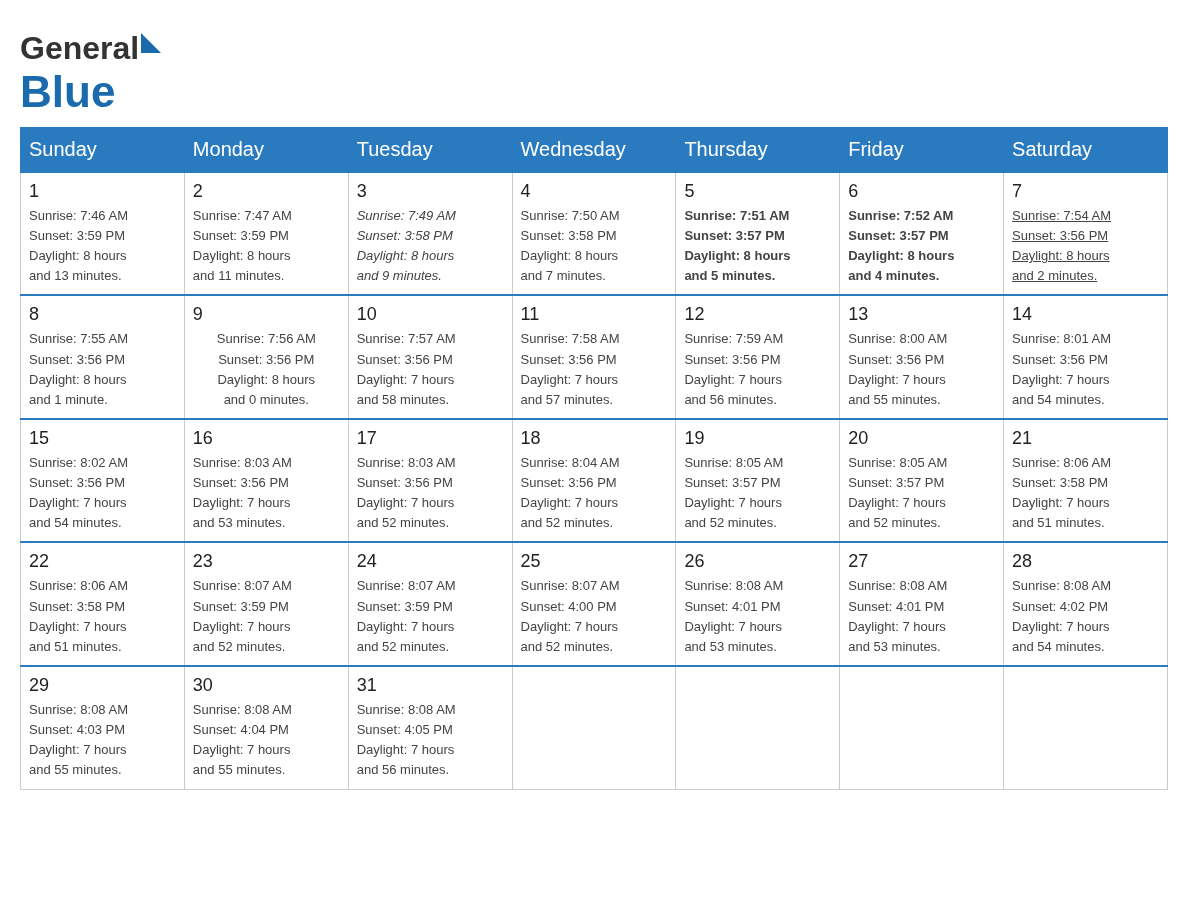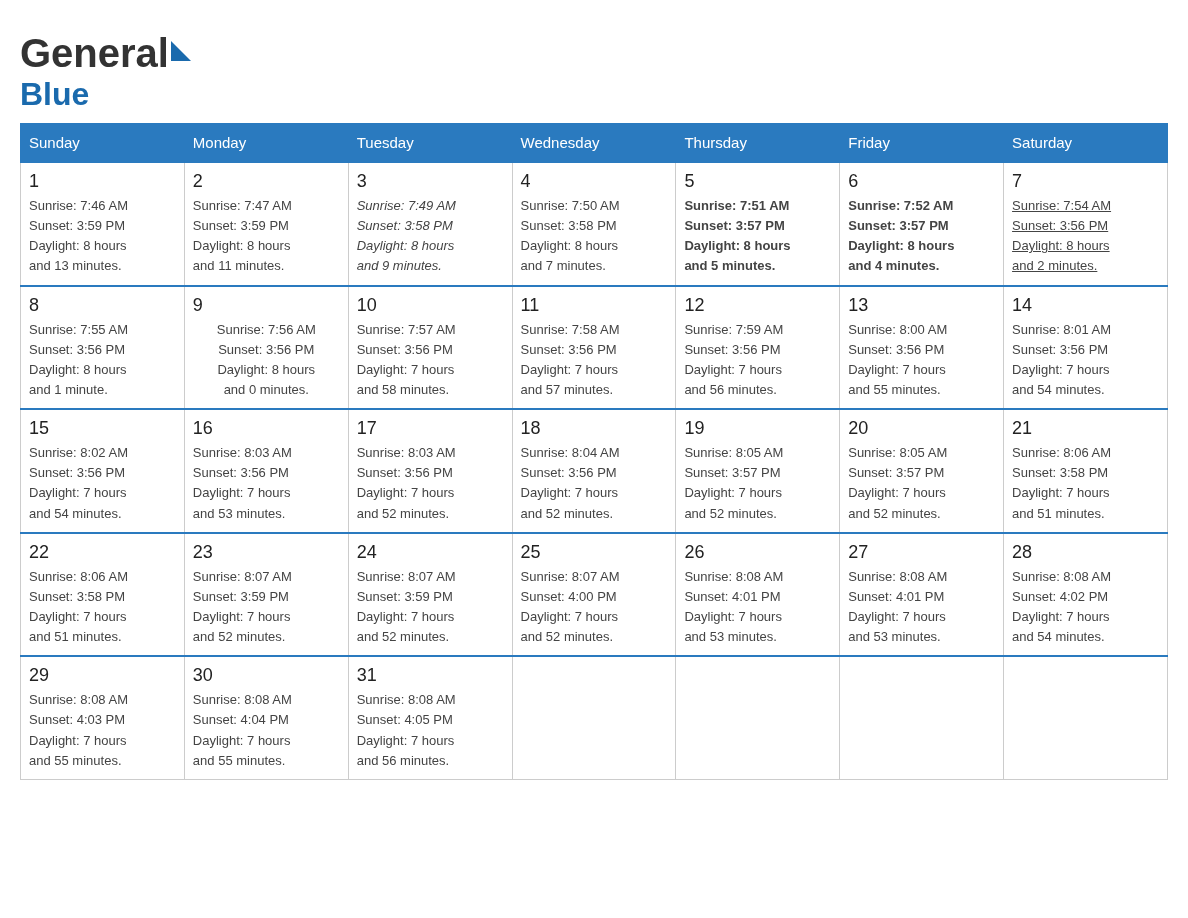--- a/index.html
+++ b/index.html
@@ -38,21 +38,21 @@
     }
     .calendar {
       width: 100%;
       border-collapse: collapse;
       margin-top: 10px;
     }
     .calendar th {
       background-color: #2a7abf;
       color: #fff;
       padding: 10px 8px;
-      font-size: 15px;
+      font-size: 20px;
       font-weight: normal;
       text-align: left;
       border: 1px solid #2a7abf;
     }
     .calendar td {
       vertical-align: top;
       padding: 8px;
       border: 1px solid #ccc;
       border-top: 2px solid #2a7abf;
       font-size: 13.5px;
@@ -79,24 +79,24 @@
     .logo-block {
       line-height: 1.15;
     }
   </style>
 </head>
 <body>
 
 <div class="header">
   <div class="logo">
     <div class="logo-block">
-      <span style="font-size:40px;font-weight:bold;color:#333;">General</span><span style="display:inline-block;width:0;height:0;border-style:solid;border-width:20px 0 0 20px;border-color:transparent transparent transparent #1a6aad;margin-left:2px;position:relative;top:-6px;"></span>
+      <span style="font-size:32px;font-weight:bold;color:#333;">General</span><span style="display:inline-block;width:0;height:0;border-style:solid;border-width:20px 0 0 20px;border-color:transparent transparent transparent #1a6aad;margin-left:2px;position:relative;top:-6px;"></span>
     </div>
     <div>
-      <span style="font-size:32px;font-weight:bold;color:#1a6aad;">Blue</span>
+      <span style="font-size:44px;font-weight:bold;color:#1a6aad;">Blue</span>
     </div>
   </div>
   <div class="title-area">
     <div class="month-title"></div>
     <div class="location"></div>
   </div>
 </div>
 
 <table class="calendar">
   <thead>

